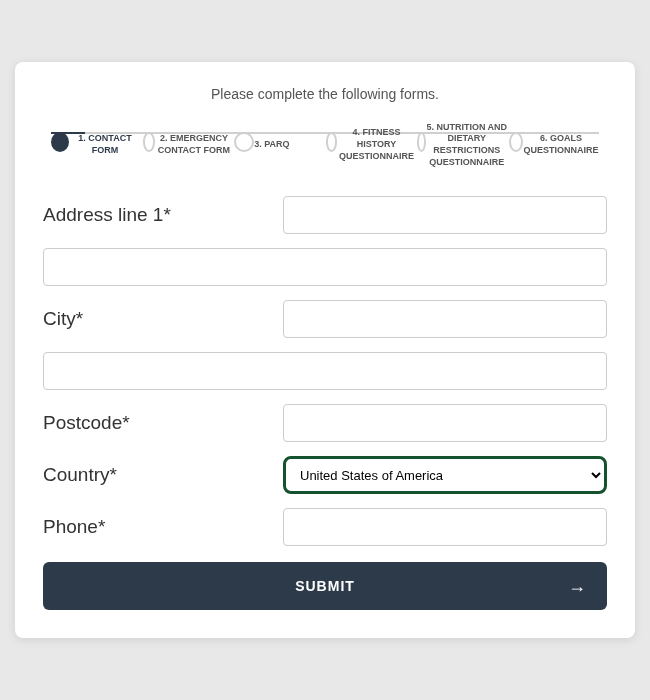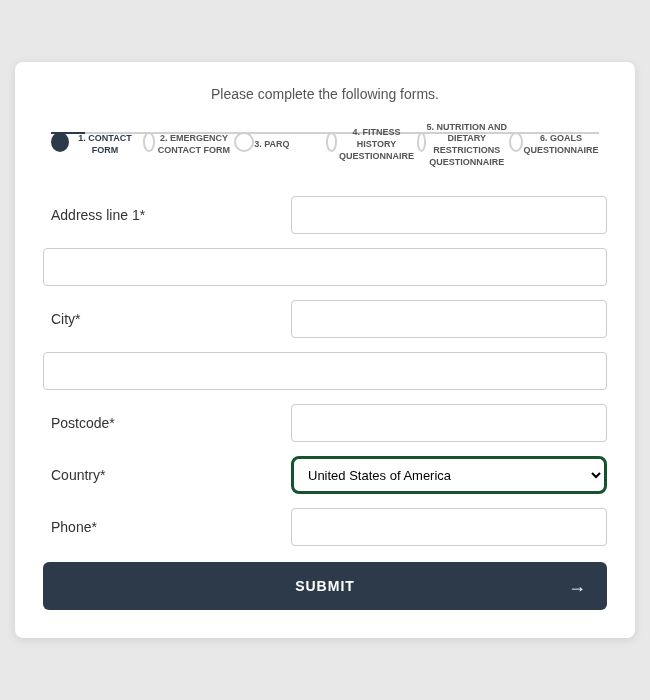--- a/index.html
+++ b/index.html
@@ -85,24 +85,23 @@
       color: #2d3a4a;
     }
     
     .form-row {
       display: flex;
       align-items: center;
       margin-bottom: 14px;
     }
     .form-label {
       width: 240px;
-      font-size: 14px;
+      font-size: 19px;
       color: #333;
       flex-shrink: 0;
-      margin-left: 8px;
     }
     .form-input {
       flex: 1;
       height: 38px;
       border: 1px solid #ccc;
       border-radius: 4px;
       padding: 0 10px;
       font-size: 13px;
       outline: none;
       color: #333;

